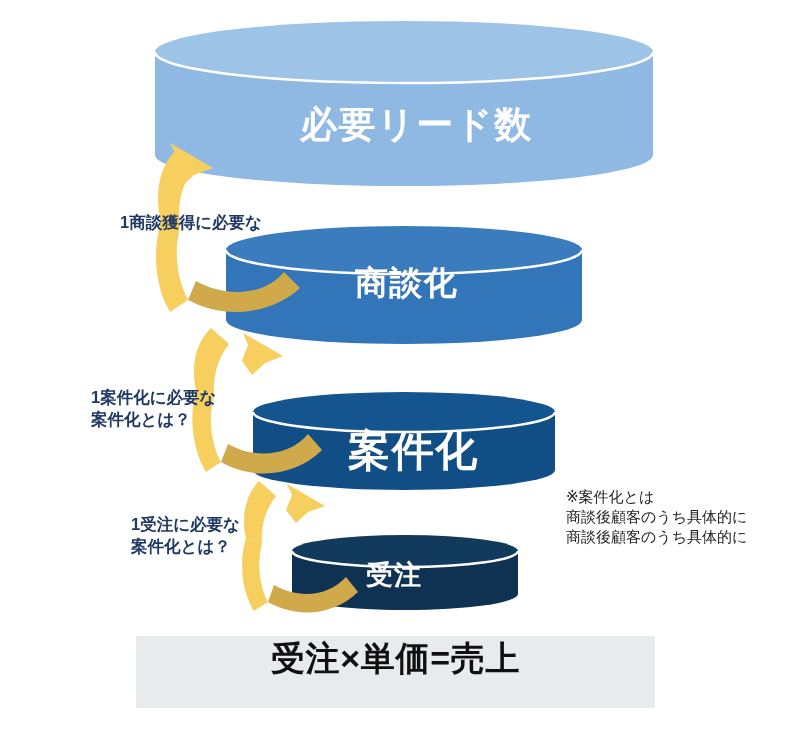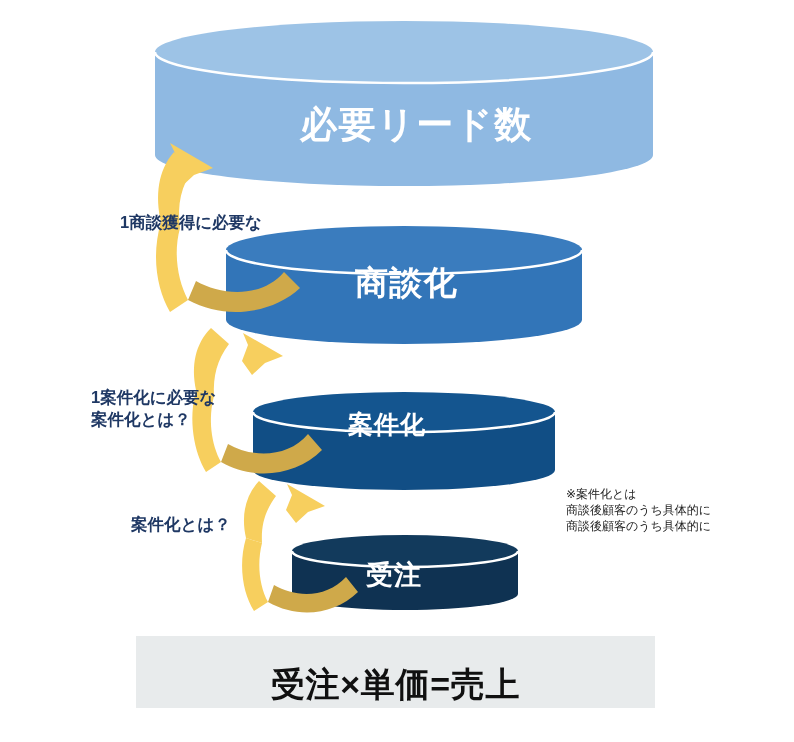--- a/index.html
+++ b/index.html
@@ -39,22 +39,22 @@
     top: 100px;
     font-size: 37px;
   }
   #label-shodan {
     left: 355px;
     top: 261px;
     font-size: 33px;
   }
   #label-anken {
     left: 348px;
-    top: 408px;
-    font-size: 25px;
+    top: 423px;
+    font-size: 42px;
   }
   #label-juchu {
     left: 366px;
     top: 557px;
     font-size: 27px;
     text-align: right;
   }
   .question-label {
     position: absolute;
     color: #1f3864;
@@ -64,33 +64,33 @@
     white-space: nowrap;
   }
   #question-1 { left: 72px; top: 211px; margin-left: 48px; }
   #question-2 { left: 91px; top: 363px; margin-top: 23px; }
   #question-3 { left: 131px; top: 513px; }
   #note-block {
     position: absolute;
     left: 566px;
     top: 487px;
     color: #222222;
-    font-size: 12px;
+    font-size: 15px;
     line-height: 1.32;
     white-space: nowrap;
   }
   #formula-bar {
     position: absolute;
     left: 136px;
     top: 636px;
     width: 519px;
     height: 72px;
     background: #e8ebec;
     display: flex;
-    align-items: flex-end;
+    align-items: flex-start;
     justify-content: center;
   }
   #formula-text {
     color: #101010;
     font-weight: bold;
     font-size: 34px;
     letter-spacing: 0.02em;
     white-space: nowrap;
   }
 </style>
@@ -186,20 +186,21 @@
   <div class="question-label" id="question-1">
     <div>1商談獲得に必要な</div>
   </div>
 
   <div class="question-label" id="question-2">
     <div>1案件化に必要な</div>
     <div>案件化とは？</div>
   </div>
 
   <div class="question-label" id="question-3">
+    <div>1受注に必要な</div>
     <div>案件化とは？</div>
   </div>
 
   <div id="note-block">
     <div>※案件化とは</div>
     <div>商談後顧客のうち具体的に</div>
     <div>商談後顧客のうち具体的に</div>
   </div>
 
   <div id="formula-bar">

